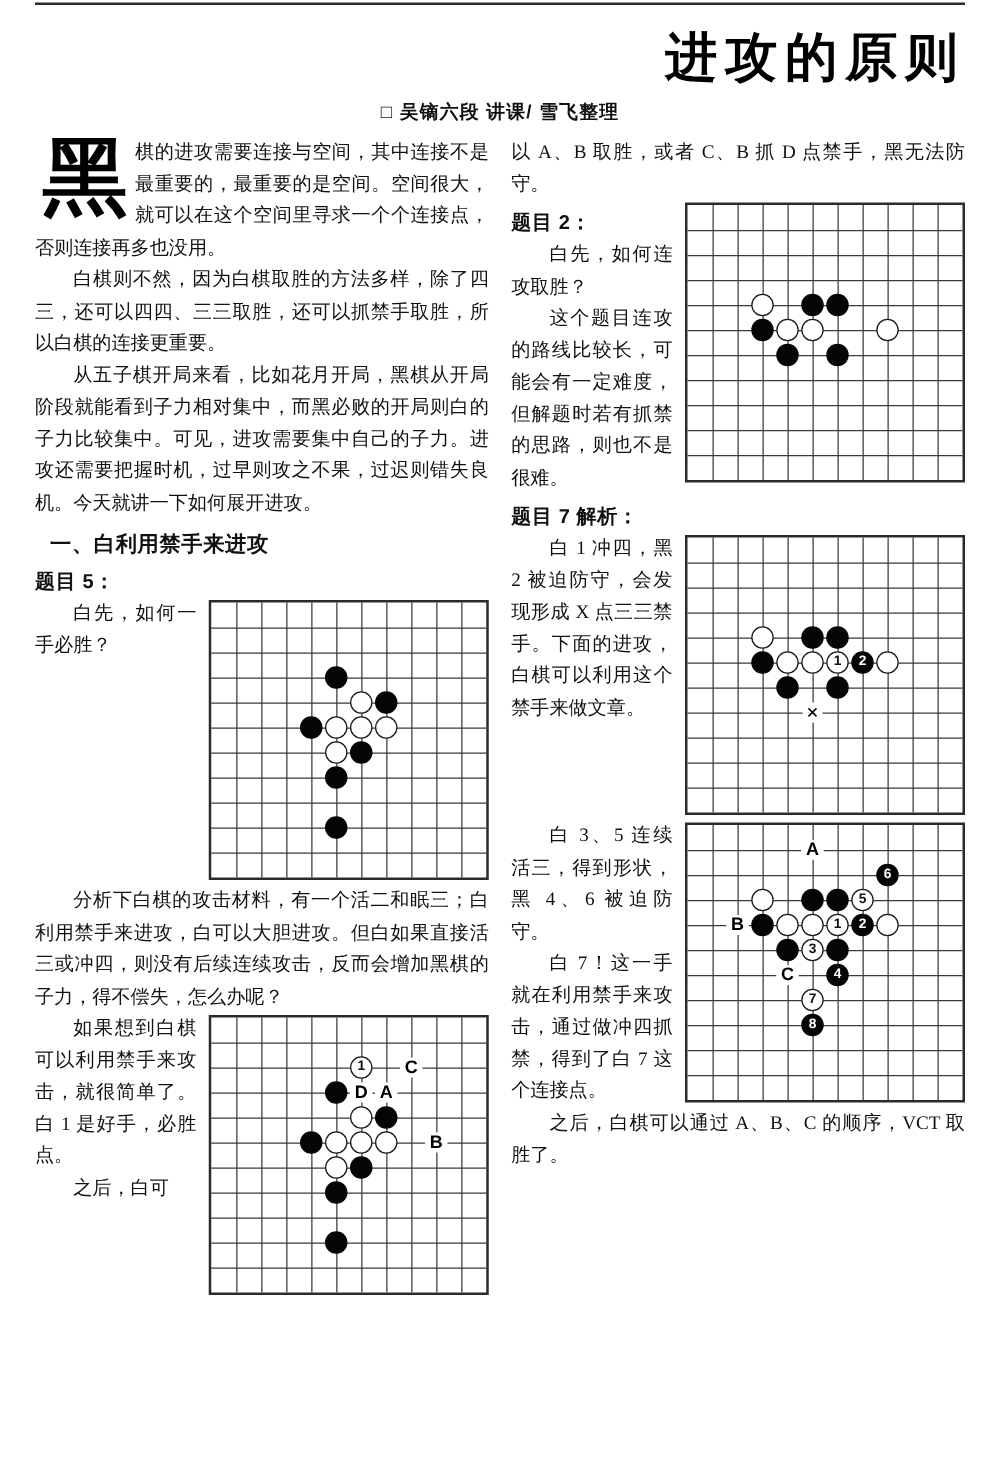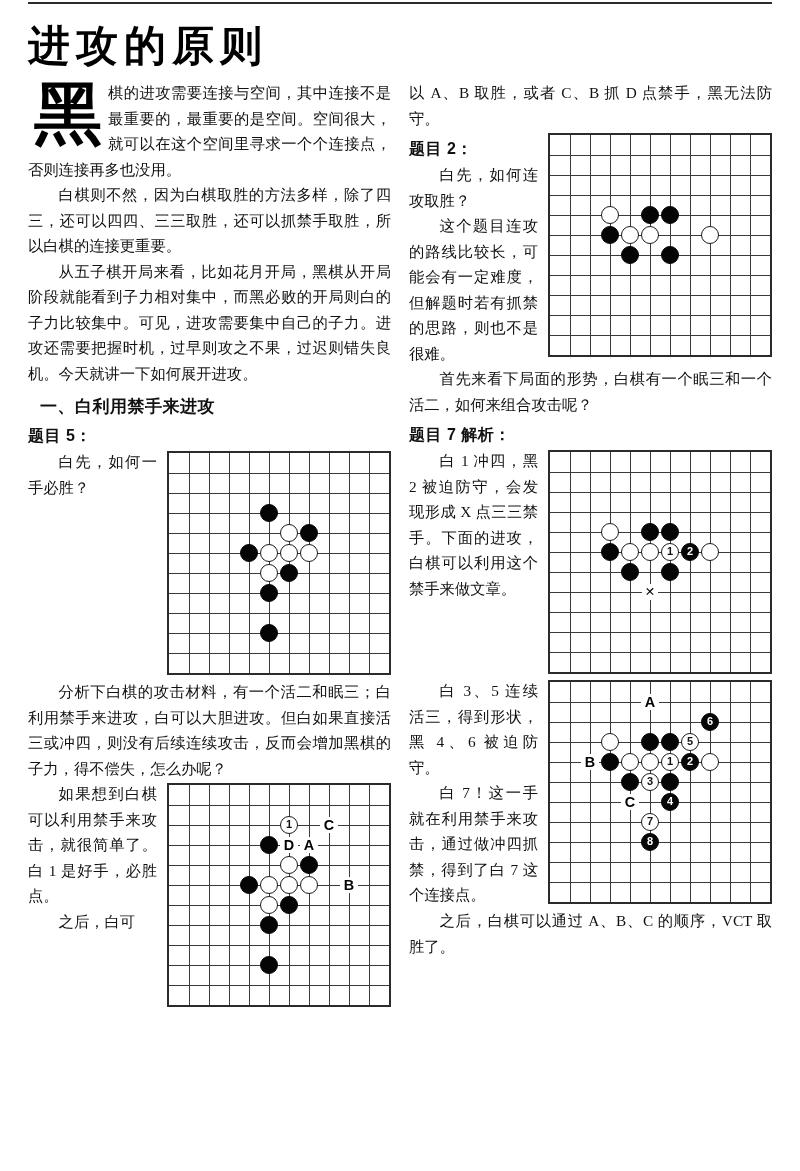--- a/index.html
+++ b/index.html
@@ -30,21 +30,21 @@
     font-size:18px;font-weight:700;letter-spacing:1px;
     color:#1a1a1a;
   }
   .rule{
     border-top:2px solid #2b2b2b;
     margin:2px 0 0 0;
   }
 
   
   .title{
-    text-align:left;
+    text-align:right;
     font-family:"Liberation Sans","DejaVu Sans",sans-serif;
     font-size:42px;font-weight:700;
     letter-spacing:6px;
     margin:14px 0 6px 0;
     color:#000;
   }
   .byline{
     text-align:center;
     font-family:"Liberation Sans","DejaVu Sans",sans-serif;
     font-size:15px;font-weight:700;
@@ -138,20 +138,24 @@
   }
 </style>
 </head>
 <body>
 
 <div class="page">
 
   <div class="rule"></div>
 
   <div class="title">进攻的原则</div>
+  <div class="byline">
+    <span class="sq">□</span>
+    <span>吴镝六段 讲课/ 雪飞整理</span>
+  </div>
 
   <div class="cols">
 
     <div class="col">
 
       <p class="body noind"><span class="dropcap">黑</span><span>棋的进攻需要连接与空间，其中连接不是最重要的，最重要的是空间。空间很大，就可以在这个空间里寻求一个个连接点，否则连接再多也没用。</span></p>
       <p class="body">白棋则不然，因为白棋取胜的方法多样，除了四三，还可以四四、三三取胜，还可以抓禁手取胜，所以白棋的连接更重要。</p>
       <p class="body">从五子棋开局来看，比如花月开局，黑棋从开局阶段就能看到子力相对集中，而黑必败的开局则白的子力比较集中。可见，进攻需要集中自己的子力。进攻还需要把握时机，过早则攻之不果，过迟则错失良机。今天就讲一下如何展开进攻。</p>
 
       <div class="h2">一、白利用禁手来进攻</div>
@@ -274,21 +278,20 @@
           <div class="stone w" style="left: 150.8px; top: 90.8px; width: 18.4px; height: 18.4px; font-size: 11px;"></div>
           <div class="stone b" style="left: 70.8px; top: 110.8px; width: 18.4px; height: 18.4px; font-size: 11px;"></div>
           <div class="stone b" style="left: 110.8px; top: 110.8px; width: 18.4px; height: 18.4px; font-size: 11px;"></div>
         </div>
 
       <div class="h3">题目 2：</div>
       <p class="body">白先，如何连攻取胜？</p>
       <p class="body">这个题目连攻的路线比较长，可能会有一定难度，但解题时若有抓禁的思路，则也不是很难。</p>
       <div class="clr"></div>
 
-      <p class="body">首先来看下局面的形势，白棋有一个眠三和一个活二，如何来组合攻击呢？</p>
 
       <div class="h3">题目 7 解析：</div>
 
       <div class="fig-right board" id="board4" style="width: 220px; height: 220px;">
           <div class="gl" style="left: 19.5px; top: 0px; width: 1.2px; height: 220px;"></div>
           <div class="gl" style="left: 39.5px; top: 0px; width: 1.2px; height: 220px;"></div>
           <div class="gl" style="left: 59.5px; top: 0px; width: 1.2px; height: 220px;"></div>
           <div class="gl" style="left: 79.5px; top: 0px; width: 1.2px; height: 220px;"></div>
           <div class="gl" style="left: 99.5px; top: 0px; width: 1.2px; height: 220px;"></div>
           <div class="gl" style="left: 119.5px; top: 0px; width: 1.2px; height: 220px;"></div>

